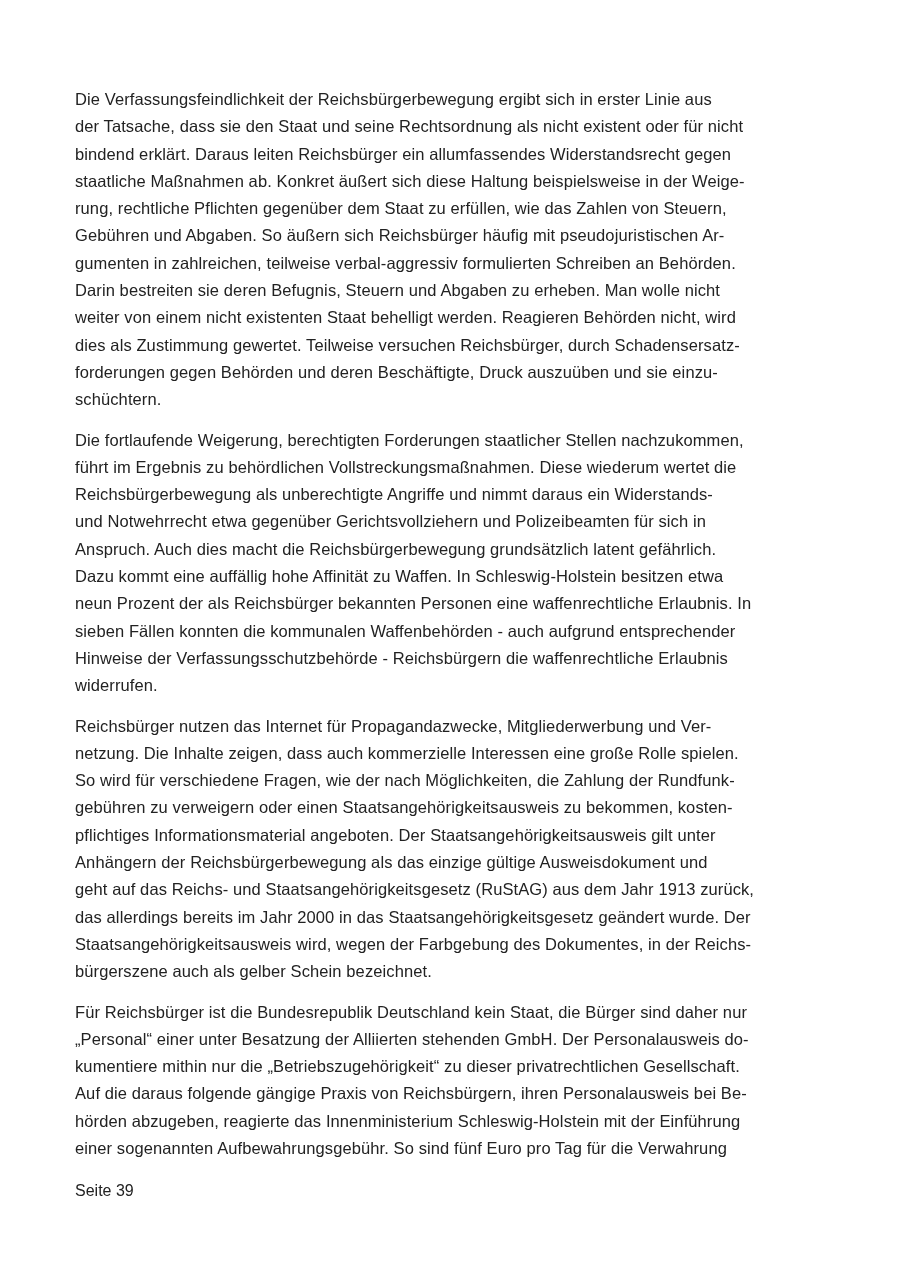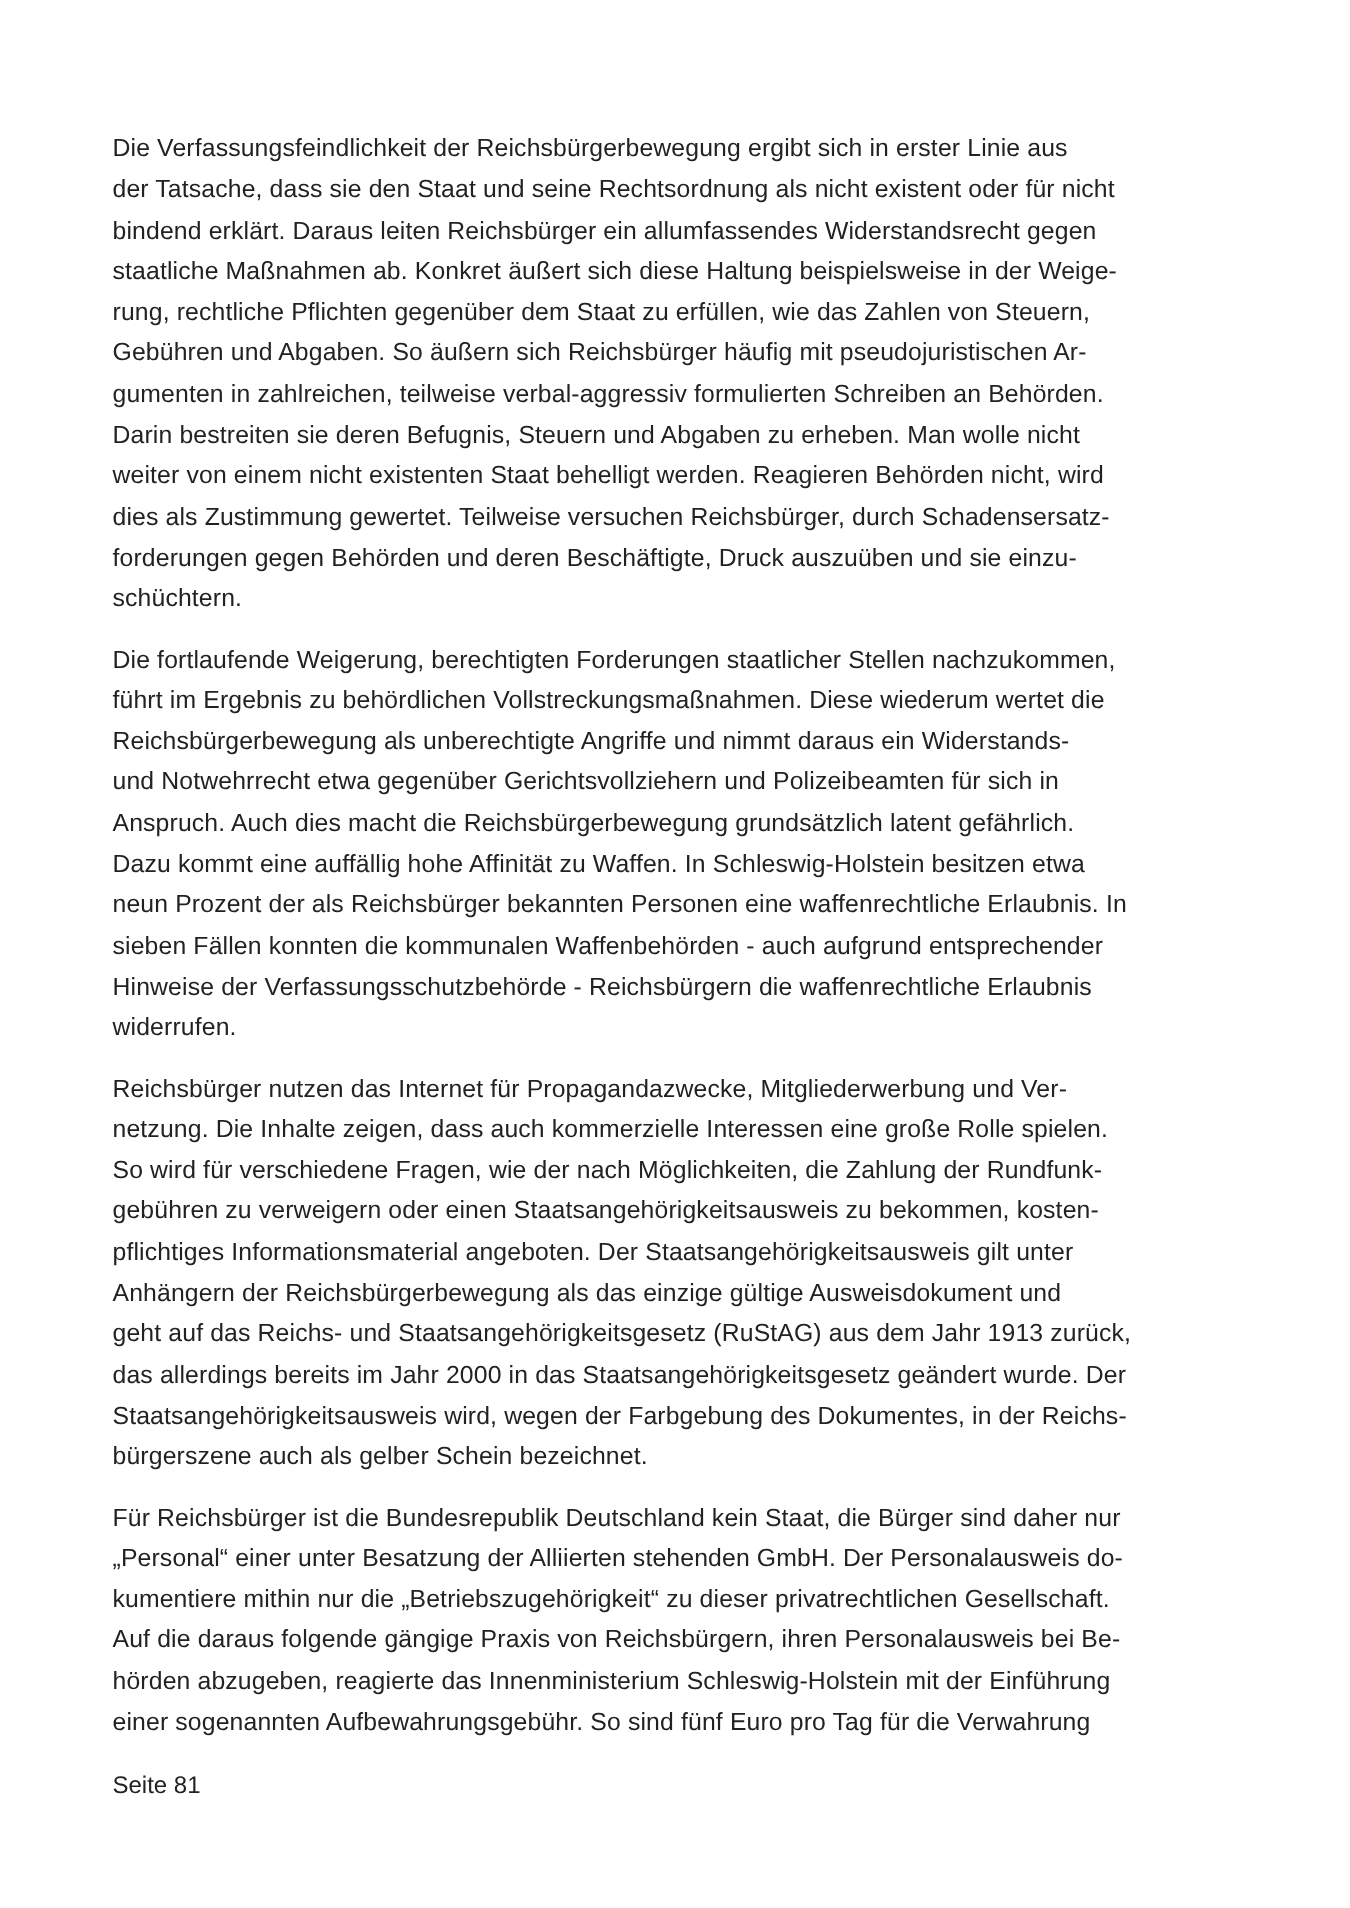--- a/index.html
+++ b/index.html
@@ -76,14 +76,14 @@
 das allerdings bereits im Jahr 2000 in das Staatsangehörigkeitsgesetz geändert wurde. Der
 Staatsangehörigkeitsausweis wird, wegen der Farbgebung des Dokumentes, in der Reichs-
 bürgerszene auch als gelber Schein bezeichnet.</p>
     <p class="body-paragraph">Für Reichsbürger ist die Bundesrepublik Deutschland kein Staat, die Bürger sind daher nur
 „Personal“ einer unter Besatzung der Alliierten stehenden GmbH. Der Personalausweis do-
 kumentiere mithin nur die „Betriebszugehörigkeit“ zu dieser privatrechtlichen Gesellschaft.
 Auf die daraus folgende gängige Praxis von Reichsbürgern, ihren Personalausweis bei Be-
 hörden abzugeben, reagierte das Innenministerium Schleswig-Holstein mit der Einführung
 einer sogenannten Aufbewahrungsgebühr. So sind fünf Euro pro Tag für die Verwahrung</p>
   </div>
-  <div class="page-footer">Seite 81</div>
+  <div class="page-footer">Seite 39</div>
 </div>
 
 </body></html>

